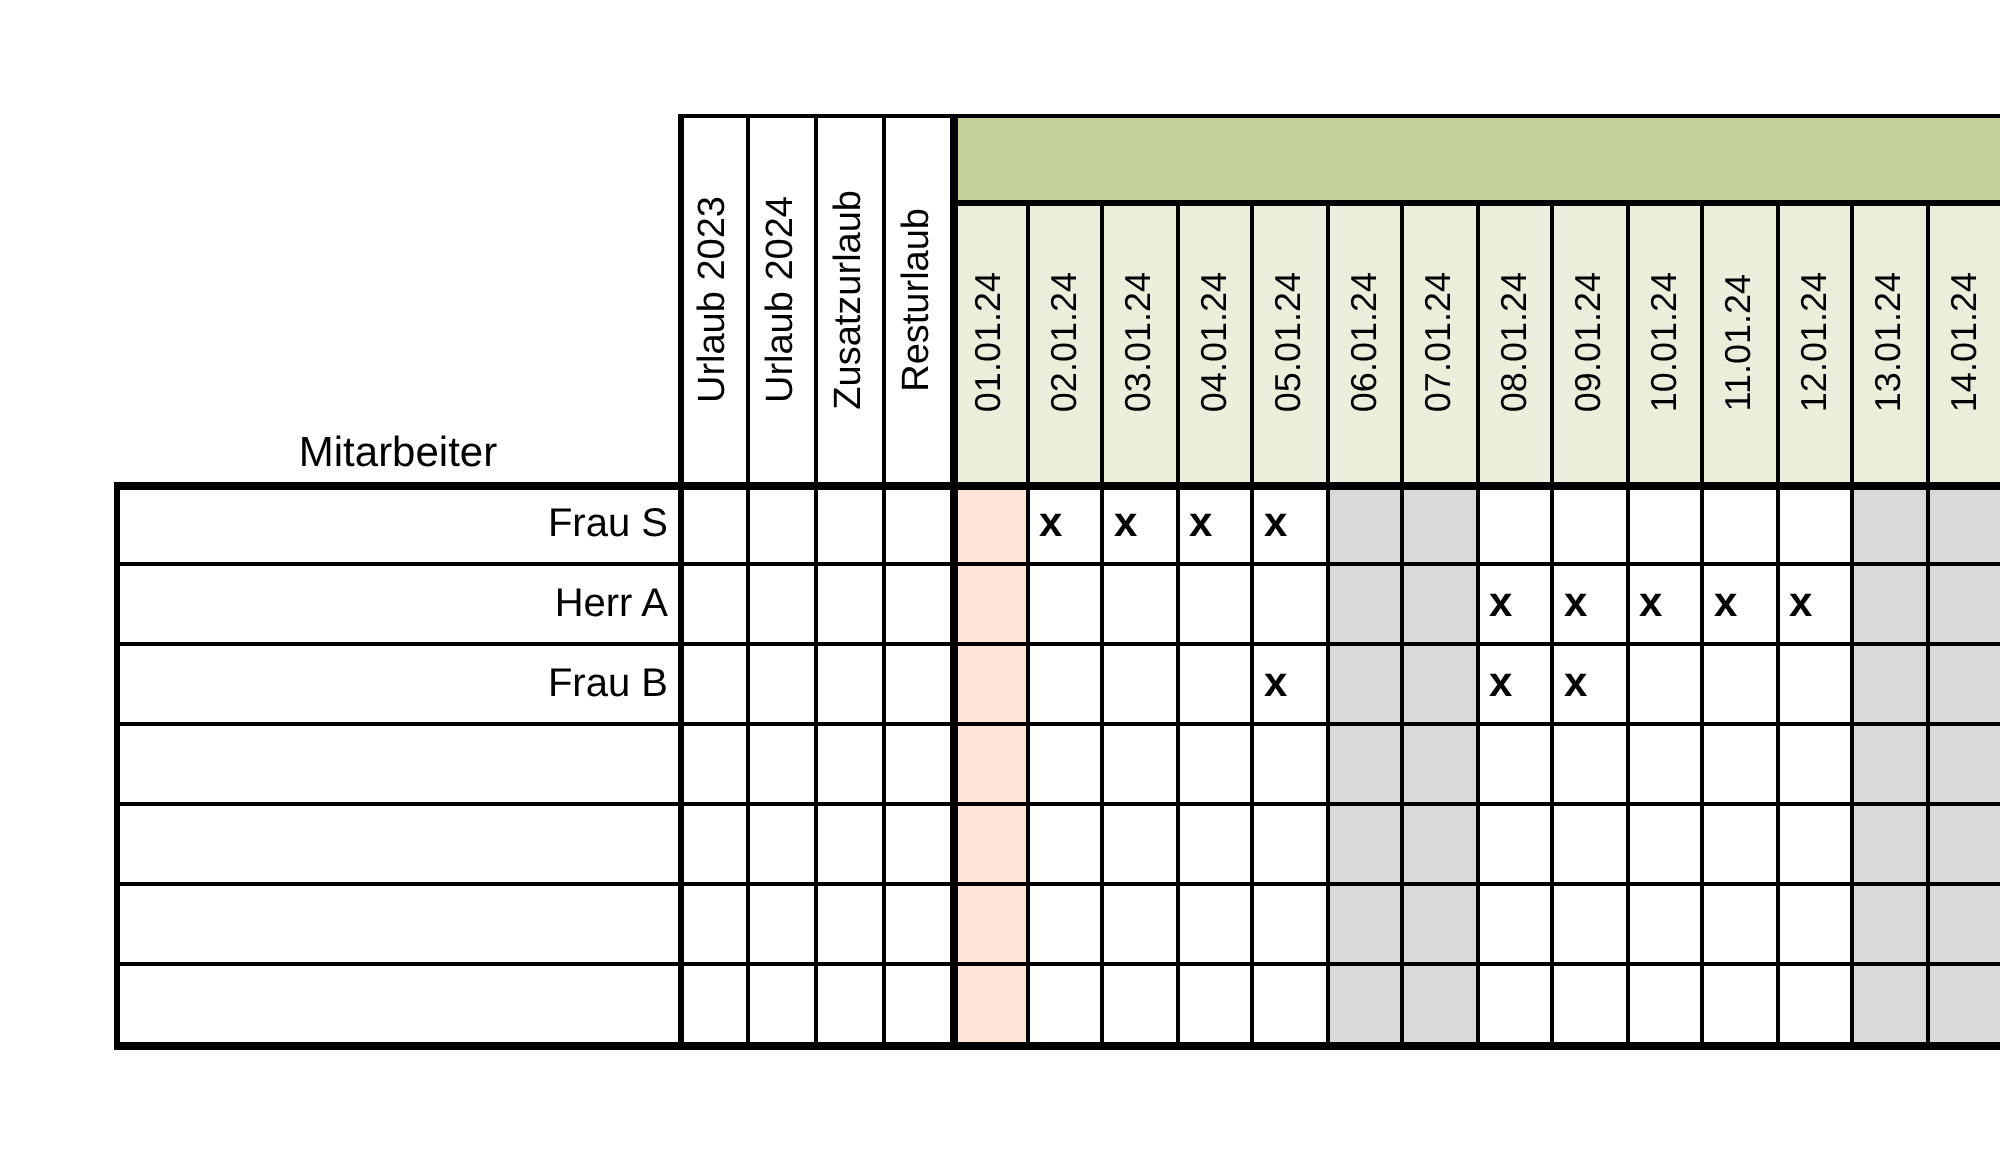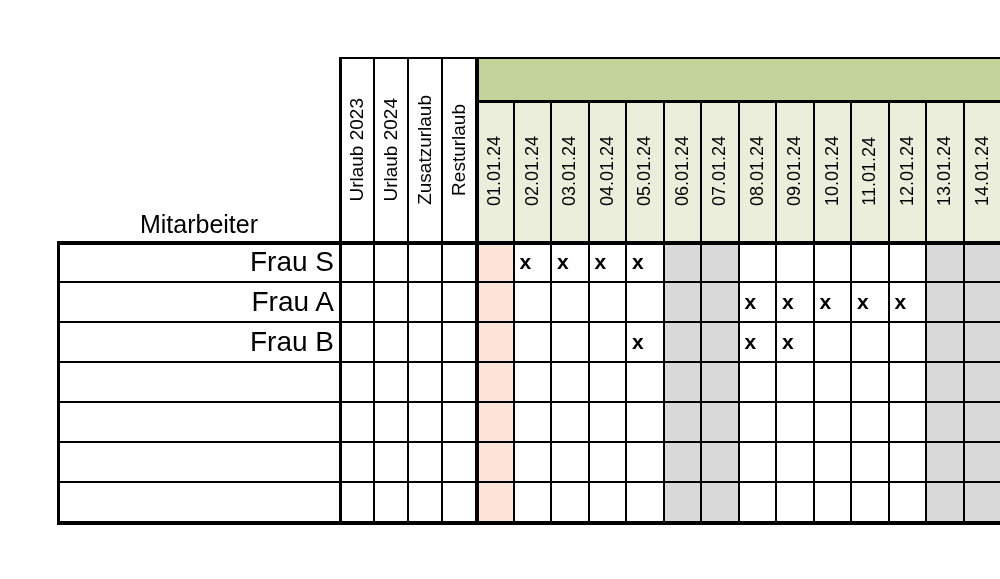--- a/index.html
+++ b/index.html
@@ -26,32 +26,32 @@
   .vtext { writing-mode:vertical-rl; transform:rotate(180deg); white-space:nowrap; }
   .hd-sum .vtext { font-size:19px; }
   .hd-date .vtext { font-size:18px; }
   .cell {
     background:#ffffff;
     border-right:2px solid var(--grid_black);
     border-bottom:2px solid var(--grid_black);
   }
   .name-cell {
     display:flex; align-items:center; justify-content:flex-end;
-    padding-right:5px; font-size:28px;
+    padding-right:5px; font-size:20px;
   }
   .day-cell {
     display:flex; align-items:center; justify-content:flex-start;
     padding-left:5px; font-size:21px; font-weight:700;
   }
   .day-cell.holiday { background:var(--holiday_peach); }
   .day-cell.weekend { background:var(--weekend_gray); }
   .mit-cell {
     grid-column:1; grid-row:2;
     display:flex; align-items:flex-end; justify-content:center;
-    font-size:25px; padding-bottom:4px;
+    font-size:21px; padding-bottom:4px;
   }
   .line { position:absolute; background:var(--grid_black); }
   .ln-top          { left:339px; top:57px;  width:663px; height:2px; }
   .ln-band-bottom  { left:477px; top:100px; width:525px; height:3px; }
   .ln-header-bottom{ left:57px;  top:241px; width:945px; height:4px; }
   .ln-bottom       { left:57px;  top:521px; width:945px; height:4px; }
   .ln-left         { left:57px;  top:241px; width:3px;  height:284px; }
   .ln-v-summary    { left:339px; top:57px;  width:3px;  height:468px; }
   .ln-v-dates      { left:475px; top:57px;  width:4px;  height:468px; }
 </style>
@@ -130,21 +130,21 @@
       <div class="cell day-cell" style="grid-area: 3 / 10;">x</div>
       <div class="cell day-cell weekend" style="grid-area: 3 / 11;"></div>
       <div class="cell day-cell weekend" style="grid-area: 3 / 12;"></div>
       <div class="cell day-cell" style="grid-area: 3 / 13;"></div>
       <div class="cell day-cell" style="grid-area: 3 / 14;"></div>
       <div class="cell day-cell" style="grid-area: 3 / 15;"></div>
       <div class="cell day-cell" style="grid-area: 3 / 16;"></div>
       <div class="cell day-cell" style="grid-area: 3 / 17;"></div>
       <div class="cell day-cell weekend" style="grid-area: 3 / 18;"></div>
       <div class="cell day-cell weekend" style="grid-area: 3 / 19;"></div>
-      <div class="cell name-cell" style="grid-area: 4 / 1;">Frau A</div>
+      <div class="cell name-cell" style="grid-area: 4 / 1;">Herr A</div>
       <div class="cell" style="grid-area: 4 / 2;"></div>
       <div class="cell" style="grid-area: 4 / 3;"></div>
       <div class="cell" style="grid-area: 4 / 4;"></div>
       <div class="cell" style="grid-area: 4 / 5;"></div>
       <div class="cell day-cell holiday" style="grid-area: 4 / 6;"></div>
       <div class="cell day-cell" style="grid-area: 4 / 7;"></div>
       <div class="cell day-cell" style="grid-area: 4 / 8;"></div>
       <div class="cell day-cell" style="grid-area: 4 / 9;"></div>
       <div class="cell day-cell" style="grid-area: 4 / 10;"></div>
       <div class="cell day-cell weekend" style="grid-area: 4 / 11;"></div>

